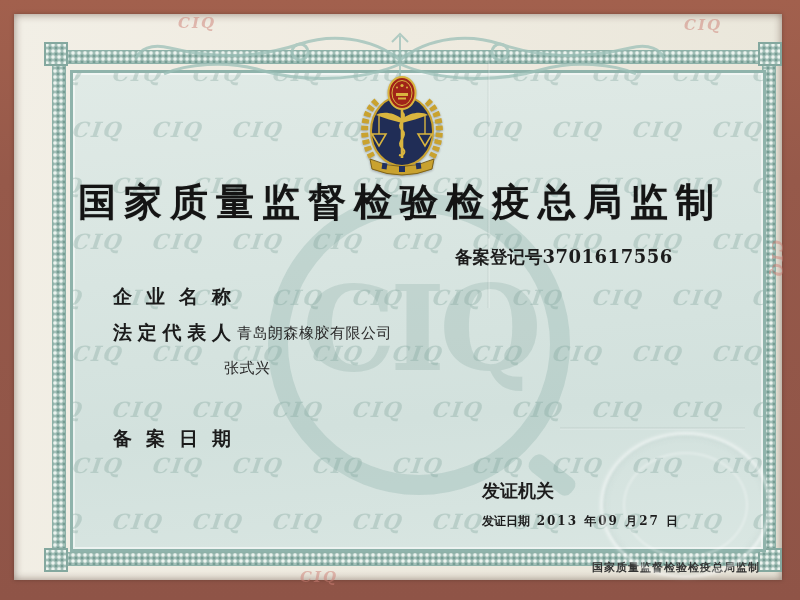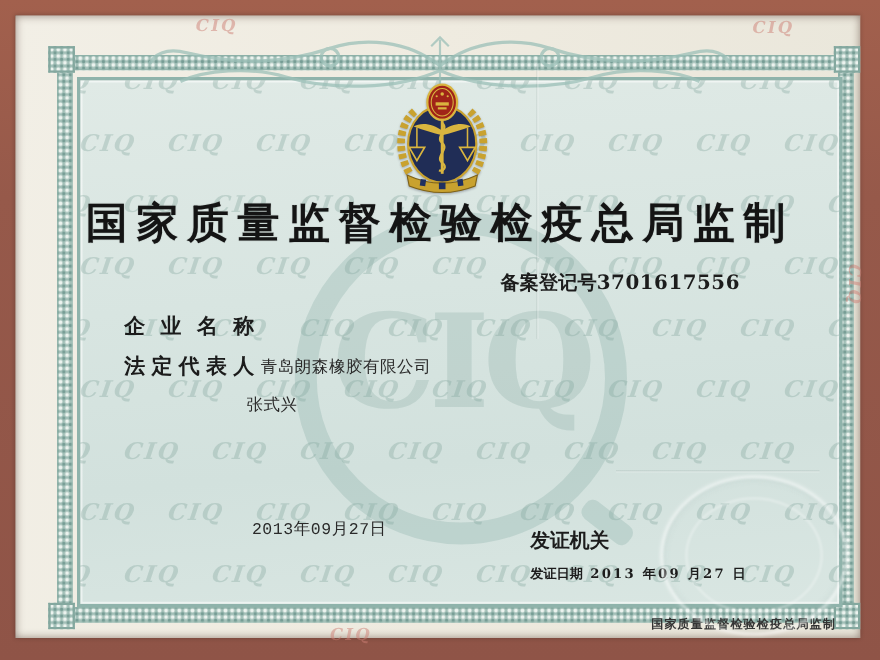--- a/index.html
+++ b/index.html
@@ -231,21 +231,21 @@
   </div>
 
   <div class="txt flabel" style="left:113px;top:284px;">企业名称</div>
   <div class="txt fval" style="left:237px;top:296px;">青岛朗森橡胶有限公司</div>
 
   <div class="txt flabel" style="left:113px;top:320px;">法定代表人</div>
   <div class="txt fval" style="left:224px;top:331px;">张式兴</div>
 
 
 
-  <div class="txt fval" style="left:229px;top:443px;">2013年09月27日</div>
+  <div class="txt flabel" style="left:113px;top:426px;">备案日期</div>
 
   <div class="txt issuer">发证机关</div>
 
   <div class="txt issuedate">
     <span>发证日期</span>&nbsp;
     <span class="dval">2013 年09 月27 日</span>
   </div>
 
   <div class="txt imprint">国家质量监督检验检疫总局监制</div>
 

